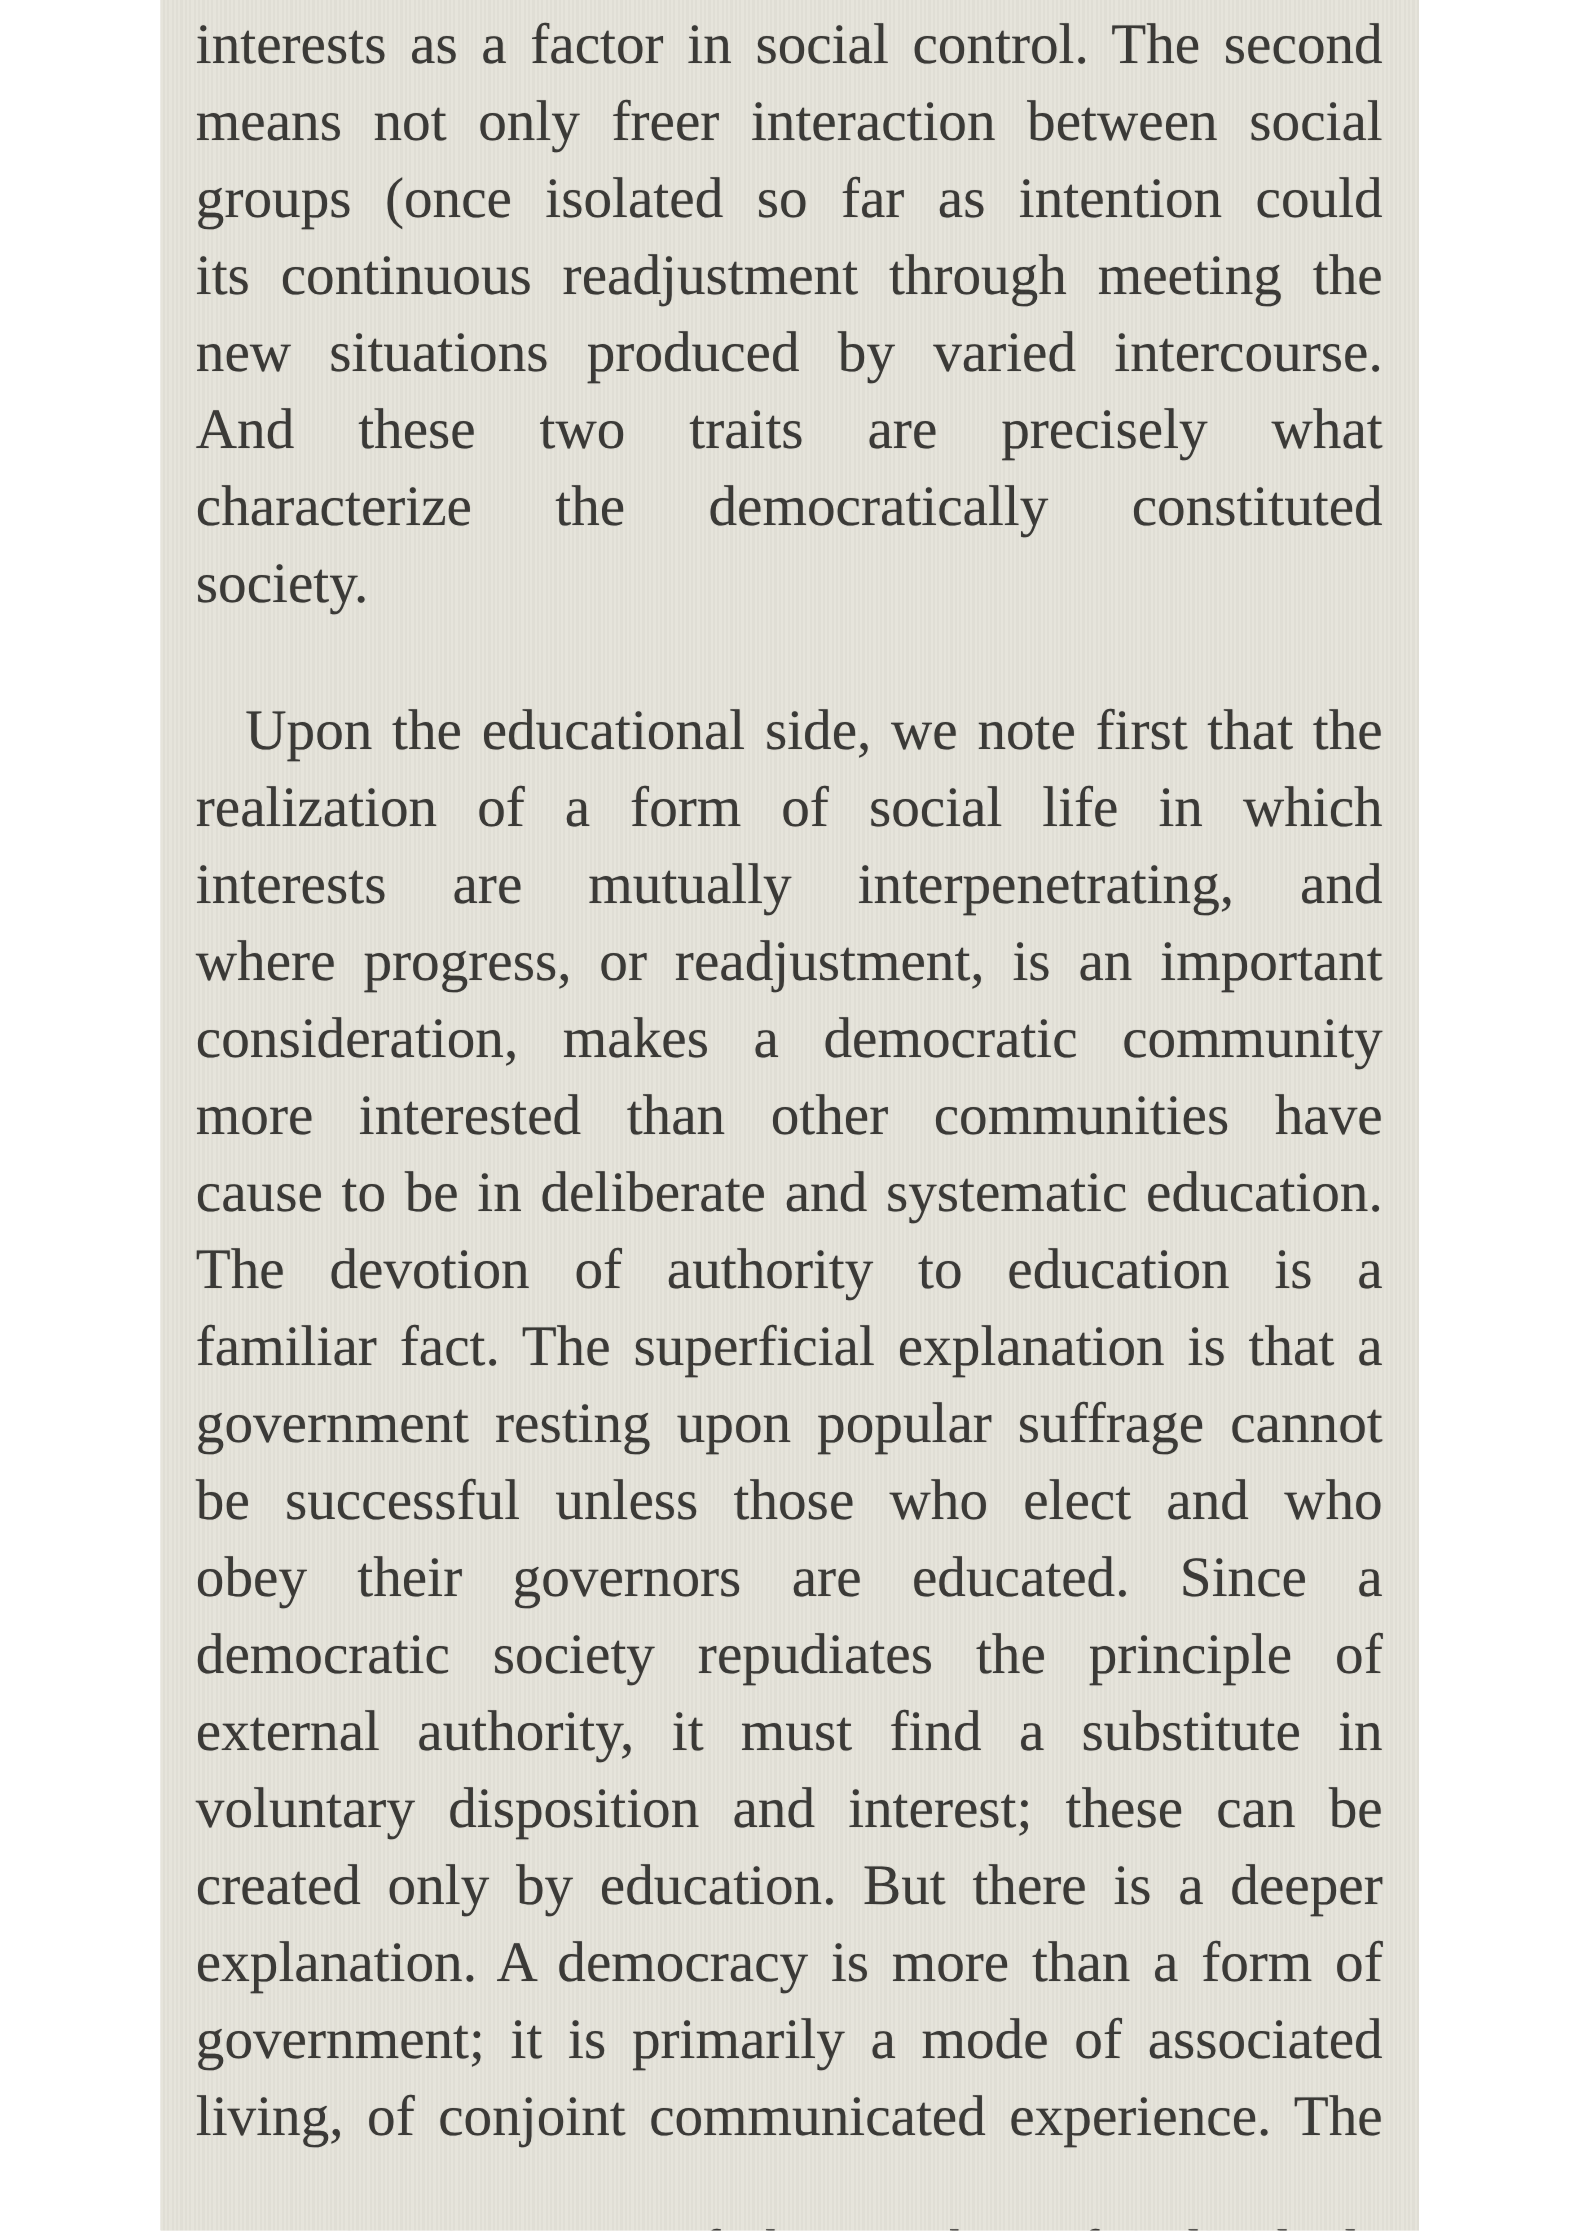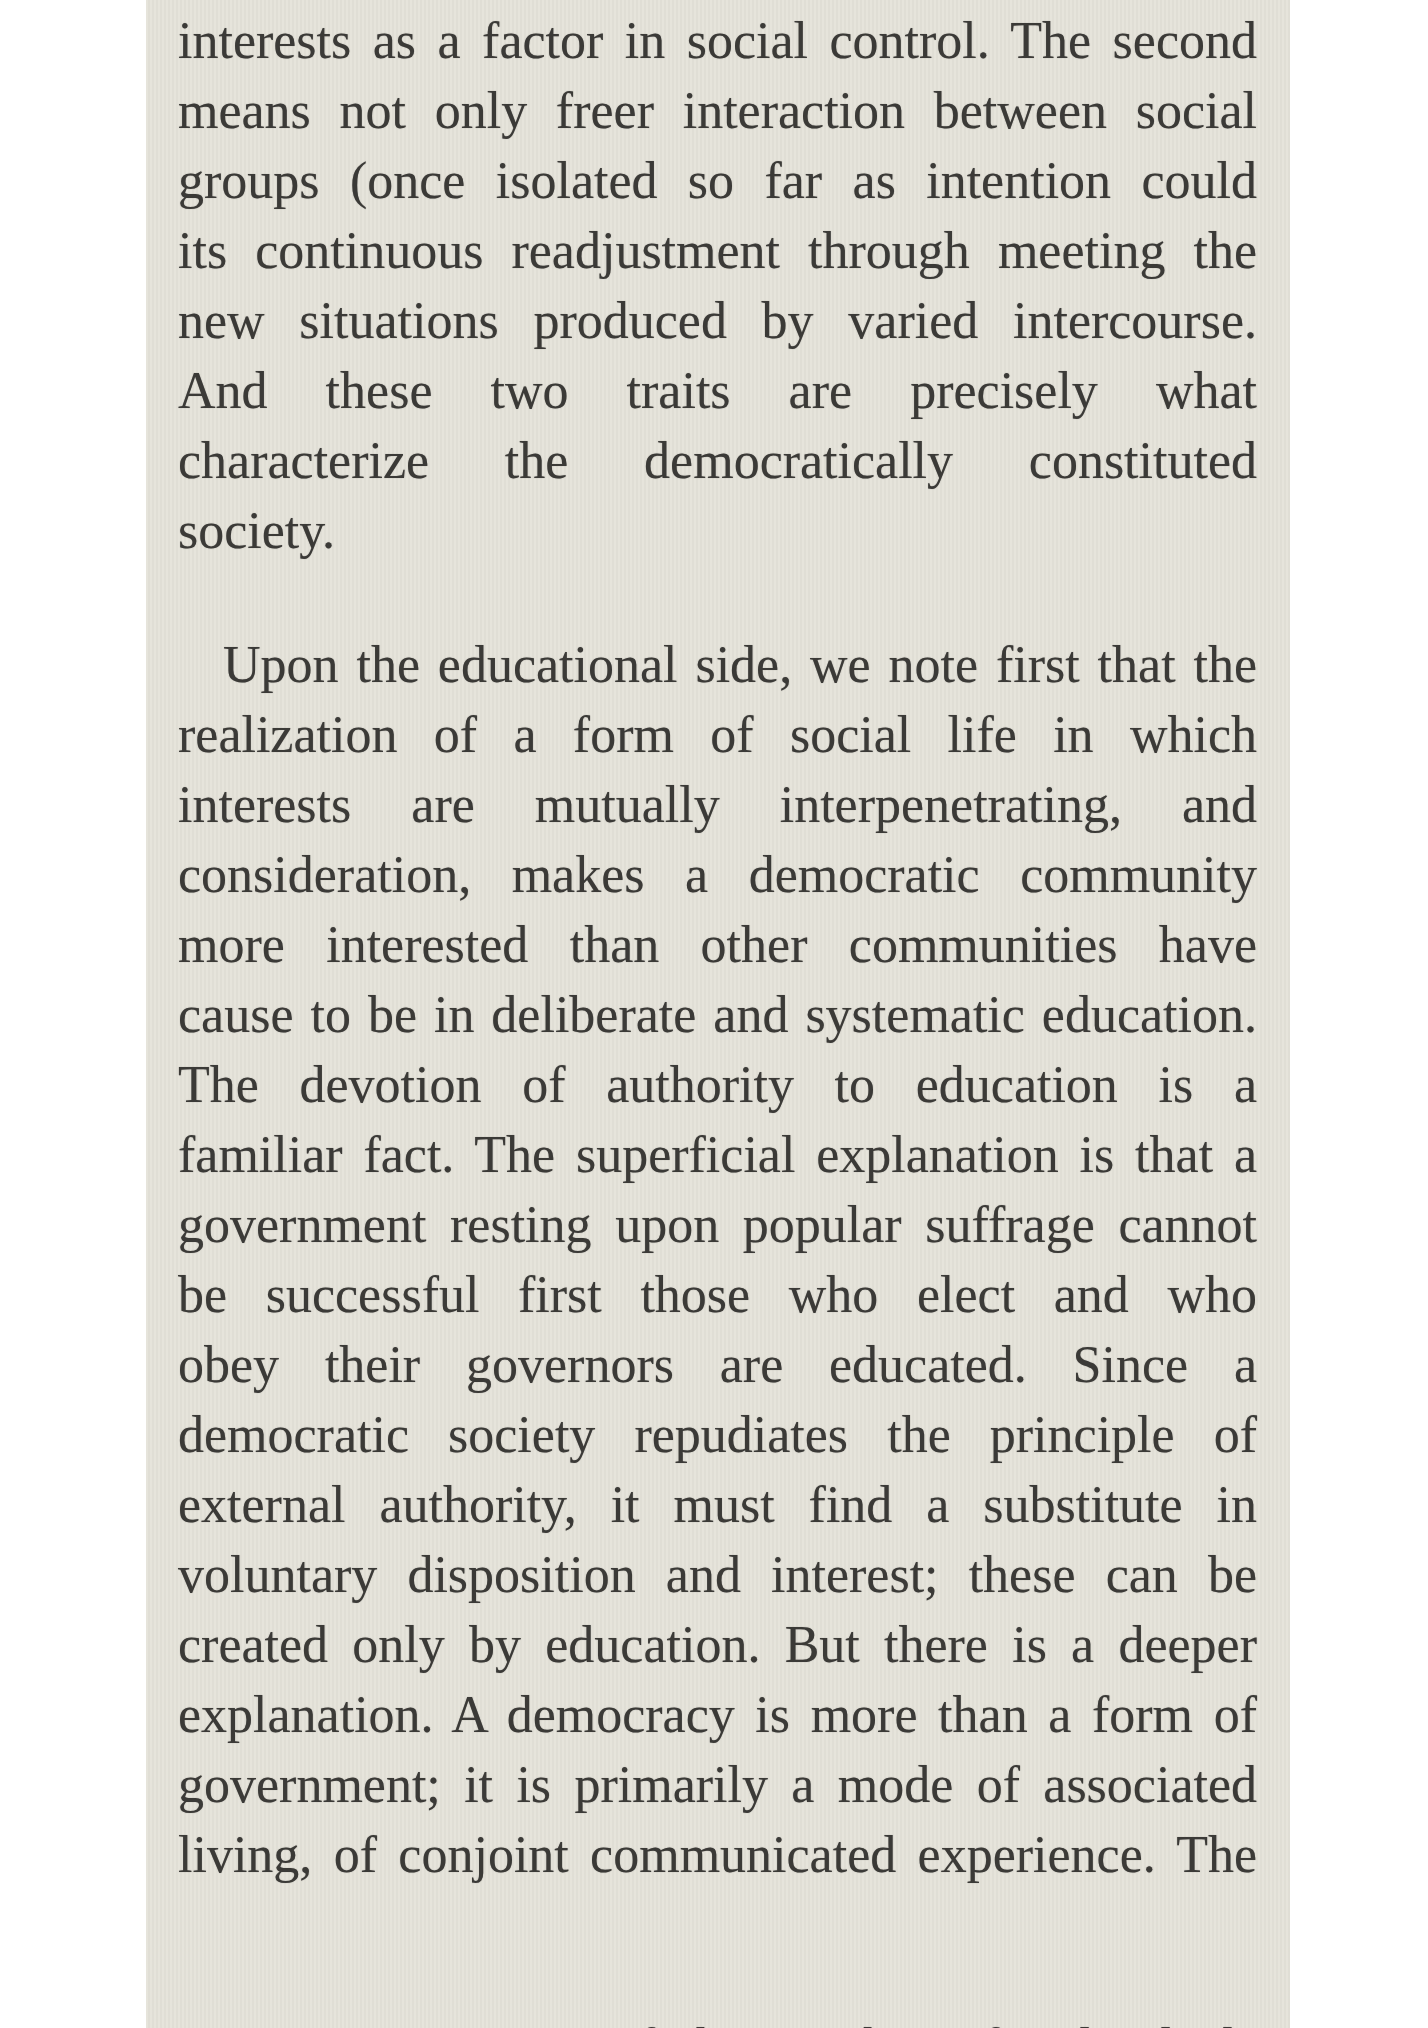--- a/index.html
+++ b/index.html
@@ -73,27 +73,28 @@
           <div class="line">its continuous readjustment through meeting the</div>
           <div class="line">new situations produced by varied intercourse.</div>
           <div class="line">And these two traits are precisely what</div>
           <div class="line">characterize the democratically constituted</div>
           <div class="line flush">society.</div>
         </div>
         <div class="para">
           <div class="line first-indent">Upon the educational side, we note first that the</div>
           <div class="line">realization of a form of social life in which</div>
           <div class="line">interests are mutually interpenetrating, and</div>
+          <div class="line">where progress, or readjustment, is an important</div>
           <div class="line">consideration, makes a democratic community</div>
           <div class="line">more interested than other communities have</div>
           <div class="line">cause to be in deliberate and systematic education.</div>
           <div class="line">The devotion of authority to education is a</div>
           <div class="line">familiar fact. The superficial explanation is that a</div>
           <div class="line">government resting upon popular suffrage cannot</div>
-          <div class="line">be successful first those who elect and who</div>
+          <div class="line">be successful unless those who elect and who</div>
           <div class="line">obey their governors are educated. Since a</div>
           <div class="line">democratic society repudiates the principle of</div>
           <div class="line">external authority, it must find a substitute in</div>
           <div class="line">voluntary disposition and interest; these can be</div>
           <div class="line">created only by education. But there is a deeper</div>
           <div class="line">explanation. A democracy is more than a form of</div>
           <div class="line">government; it is primarily a mode of associated</div>
           <div class="line">living, of conjoint communicated experience. The</div>
         </div>
       </div>

